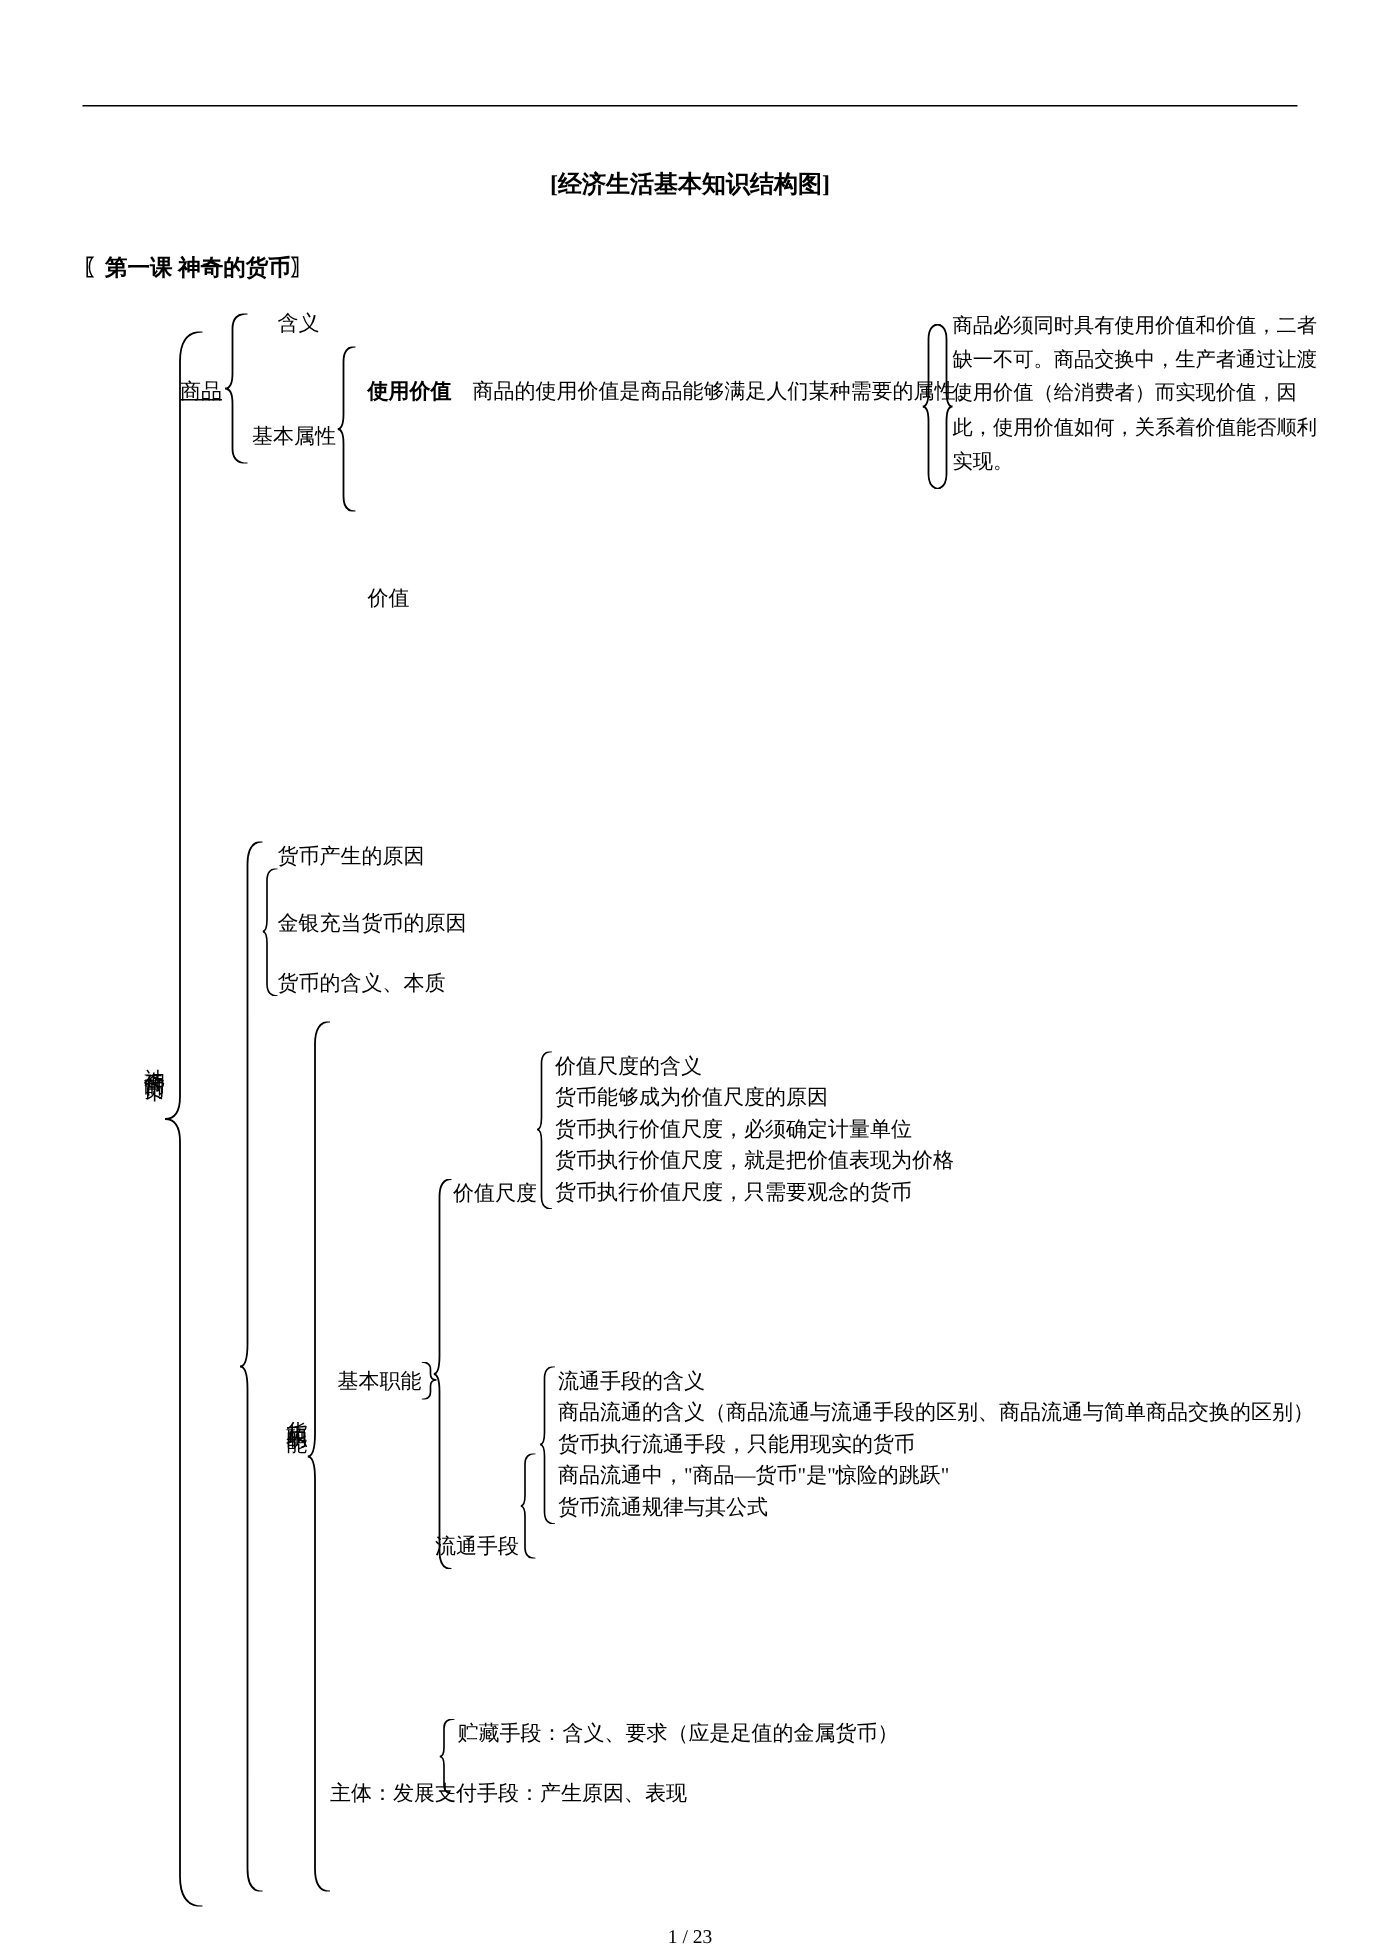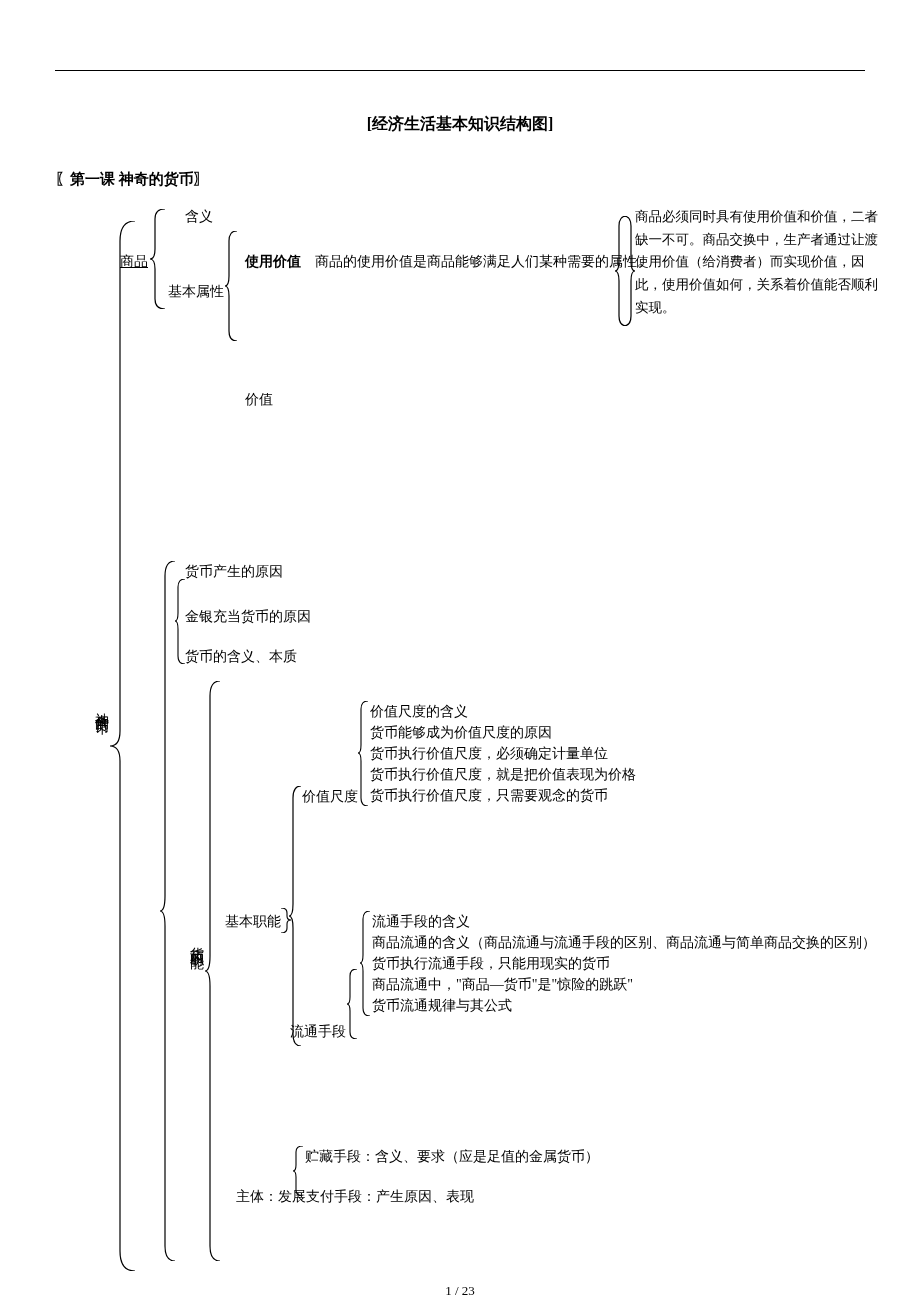--- a/index.html
+++ b/index.html
@@ -155,21 +155,21 @@
   <svg class="brace-svg" style="left:305px; top:700px;" width="13" height="105">
     <path d="M10,0 Q3,0 3,8 L3,44 Q3,52 0,52 Q3,52 3,60 L3,97 Q3,105 10,105" stroke="#000" fill="none" stroke-width="1.1"></path>
   </svg>
 
   <div class="node" style="left:317px; top:700px;">流通手段的含义</div>
   <div class="node" style="left:317px; top:721px; width:510px;">商品流通的含义（商品流通与流通手段的区别、商品流通与简单商品交换的区别）</div>
   <div class="node" style="left:317px; top:742px;">货币执行流通手段，只能用现实的货币</div>
   <div class="node" style="left:317px; top:763px;">商品流通中，"商品—货币"是"惊险的跳跃"</div>
   <div class="node" style="left:317px; top:784px;">货币流通规律与其公式</div>
 
-  <div class="node" style="left:165px; top:975px;margin-left:16px;">
+  <div class="node" style="left:165px; top:975px;">
     <span>主体：发展</span><span>支付手段：产生原因、表现</span>
   </div>
 
   <svg class="brace-svg" style="left:238px; top:935px;" width="12" height="50">
     <path d="M10,0 Q3,0 3,6 L3,19 Q3,25 0,25 Q3,25 3,31 L3,44 Q3,50 10,50" stroke="#000" fill="none" stroke-width="1.1"></path>
   </svg>
 
   <div class="node" style="left:250px; top:935px;">贮藏手段：含义、要求（应是足值的金属货币）</div>
 
 </div>

